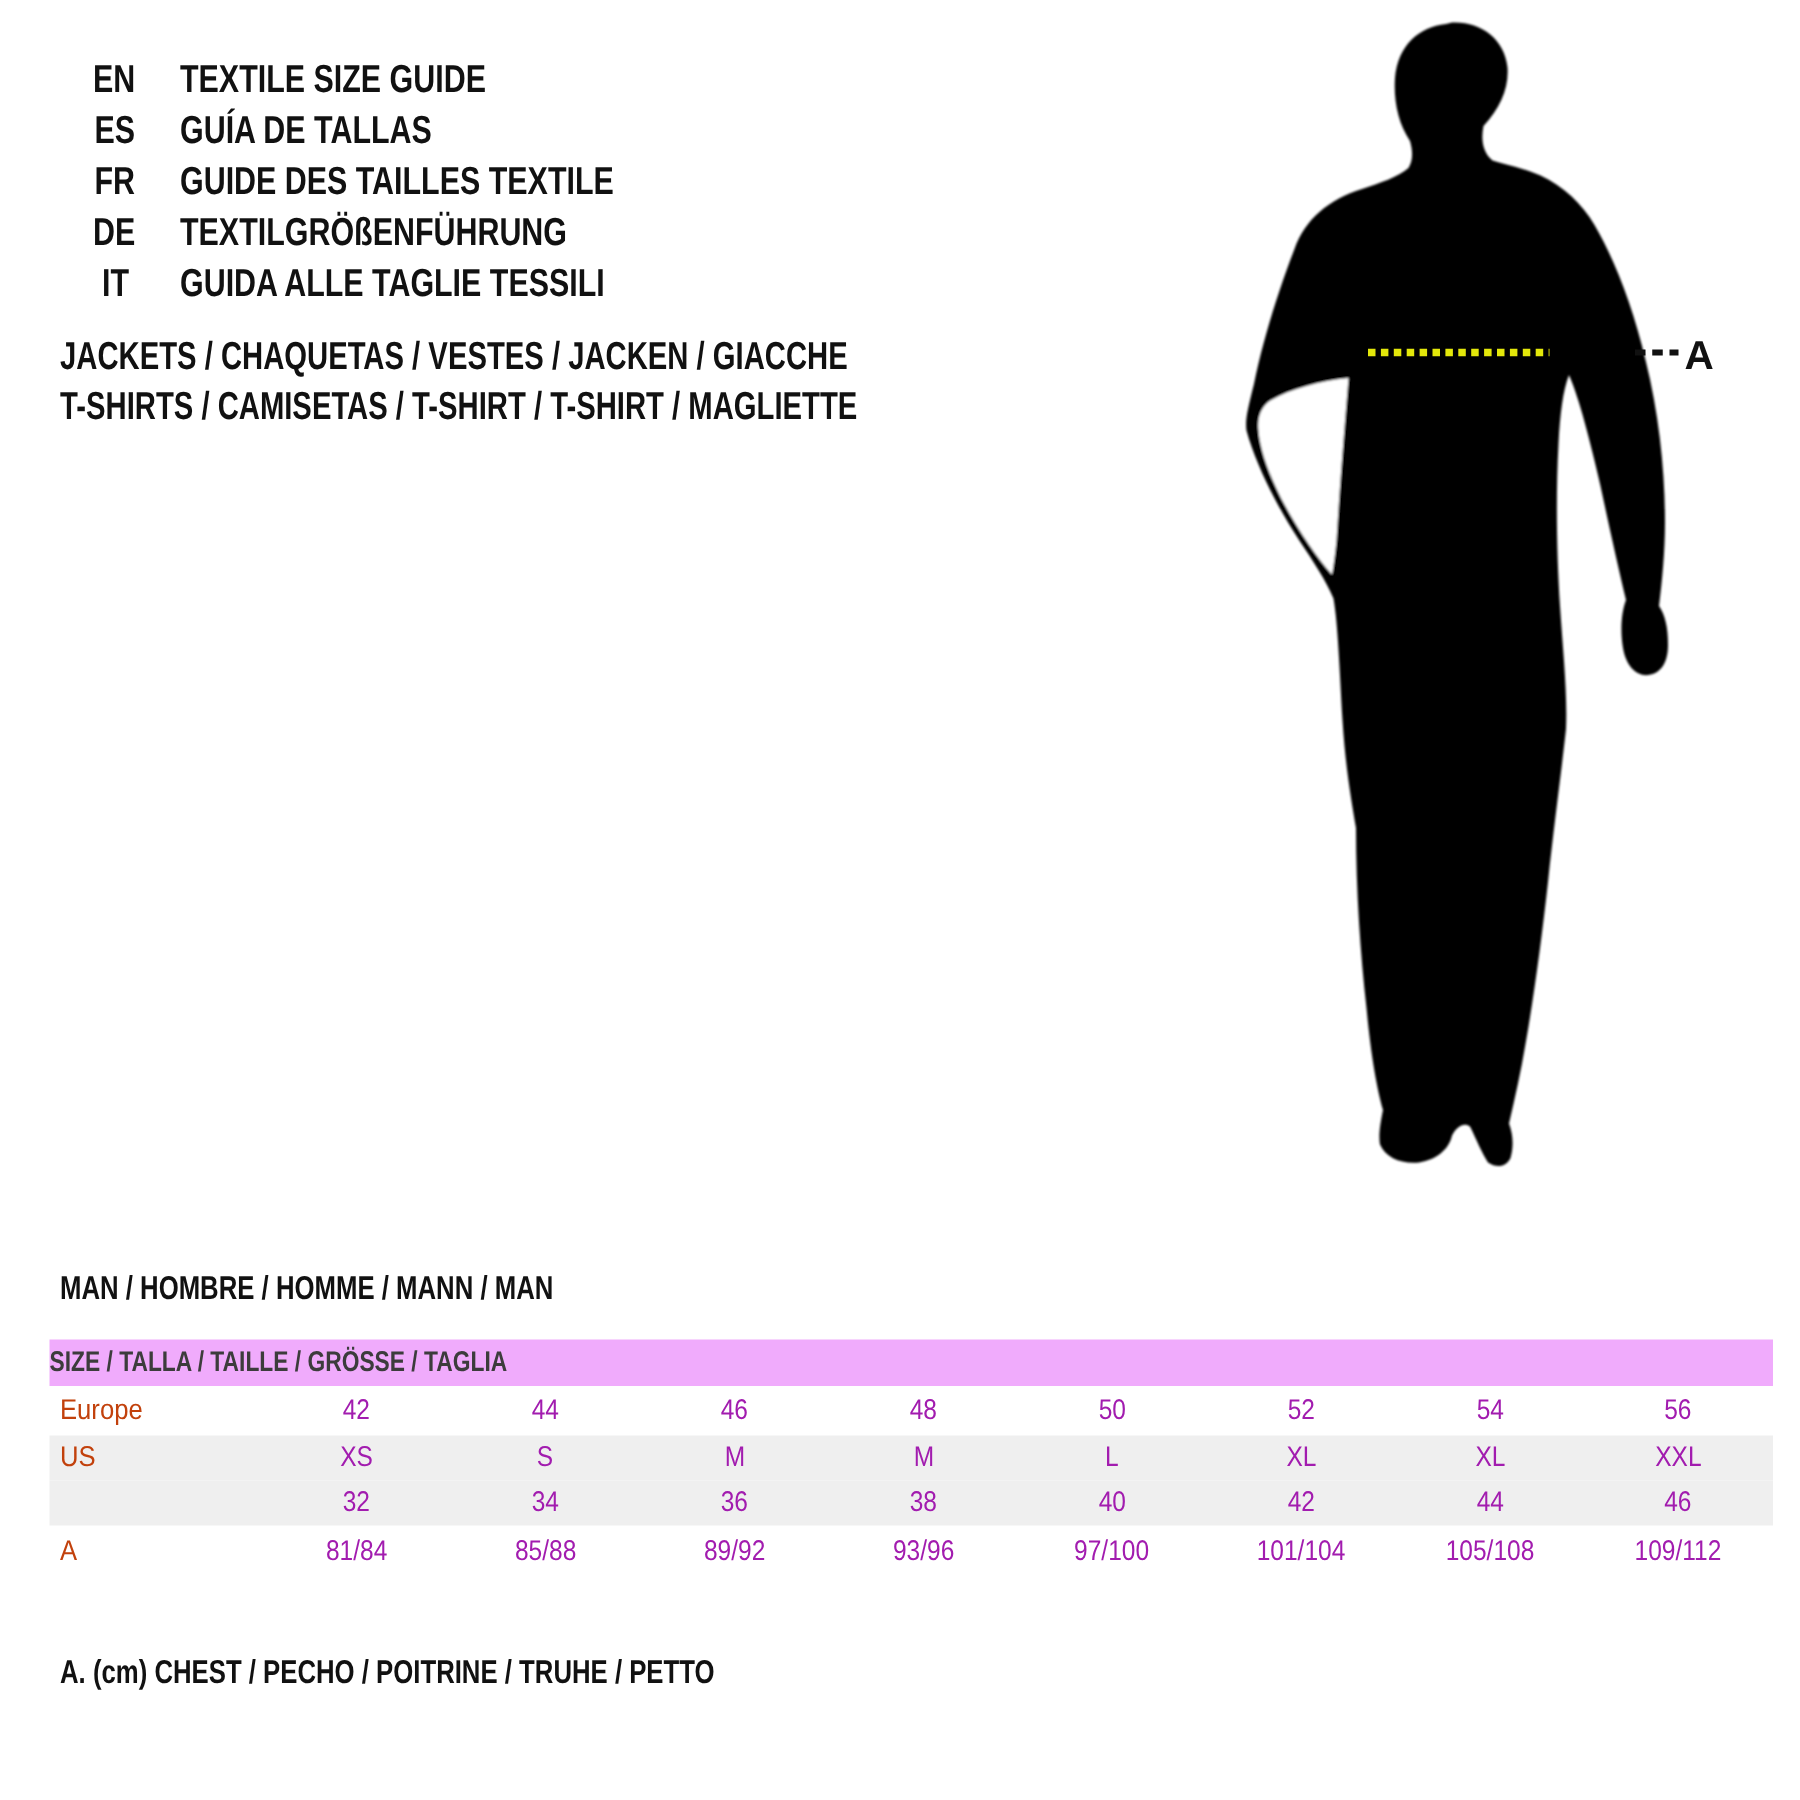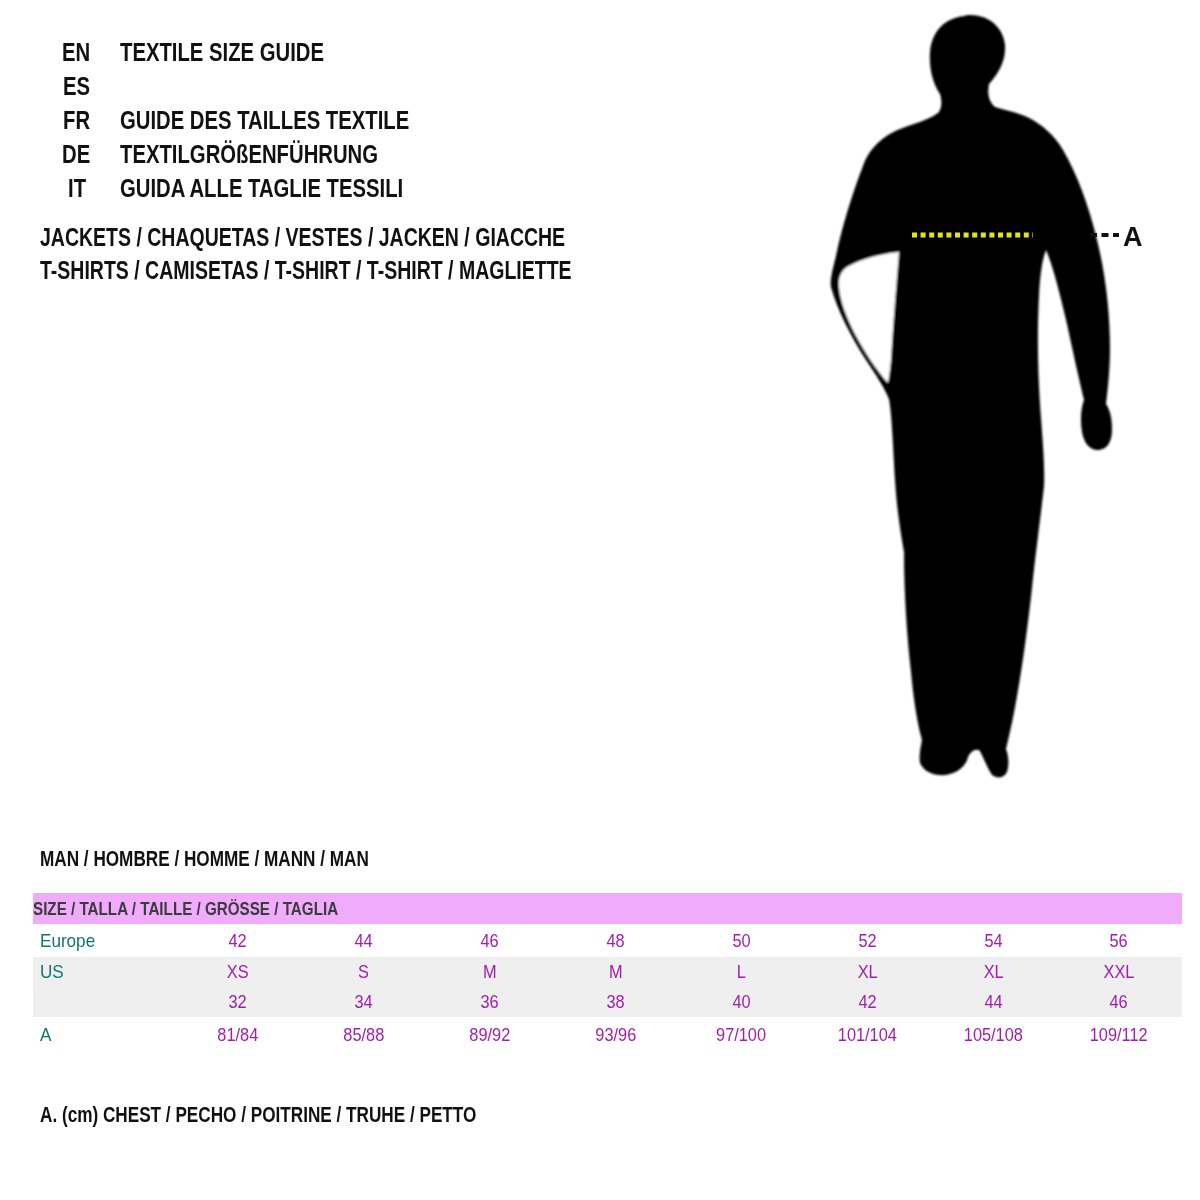--- a/index.html
+++ b/index.html
@@ -34,38 +34,39 @@
   .st-header {
     height:31px; background:#f0abfc; color:#3c3c3c;
     display:flex; align-items:center; padding-left:0; box-sizing:border-box;
     font-size:19px; font-weight:bold;
   }
   .st-row { display:grid; grid-template-columns:142px repeat(8,1fr); align-items:center; }
   .st-row.shaded { background:#efefef; }
   .st-row.h33 { height:33px; }
   .st-row.h30 { height:30px; }
   .st-row.h36 { height:36px; }
-  .st-label { padding-left:7px; font-size:19px; color:#0f766e; }
+  .st-label { padding-left:7px; font-size:19px; color:#c2410c; }
   .st-cell { text-align:center; font-size:19px; color:#a21caf; }
 
   
   .footnote { position:absolute; left:40px; top:1102px; font-size:22px; font-weight:bold; }
 </style>
 </head>
 <body>
 
 <div class="page">
 
   <section class="lang-block">
     <div class="lang-row">
       <span class="lang-code"><span class="cnd">EN</span></span>
       <span class="lang-title"><span class="cnd">TEXTILE SIZE GUIDE</span></span>
     </div>
     <div class="lang-row">
       <span class="lang-code"><span class="cnd">ES</span></span>
+      <span class="lang-title"><span class="cnd">GUÍA DE TALLAS</span></span>
     </div>
     <div class="lang-row">
       <span class="lang-code"><span class="cnd">FR</span></span>
       <span class="lang-title"><span class="cnd">GUIDE DES TAILLES TEXTILE</span></span>
     </div>
     <div class="lang-row">
       <span class="lang-code"><span class="cnd">DE</span></span>
       <span class="lang-title"><span class="cnd">TEXTILGRÖßENFÜHRUNG</span></span>
     </div>
     <div class="lang-row">

